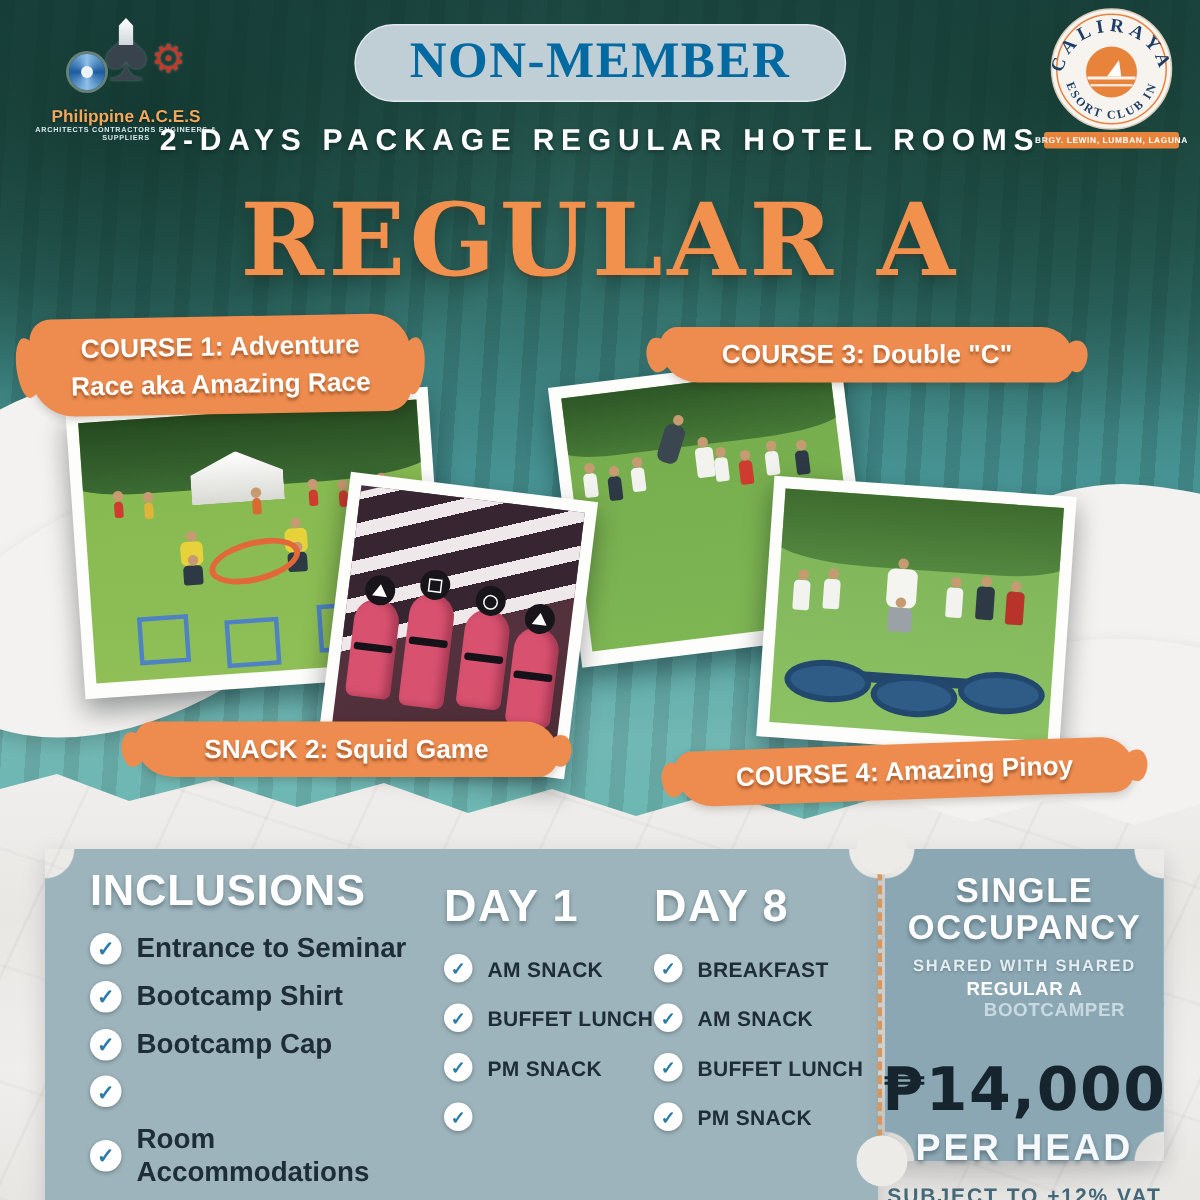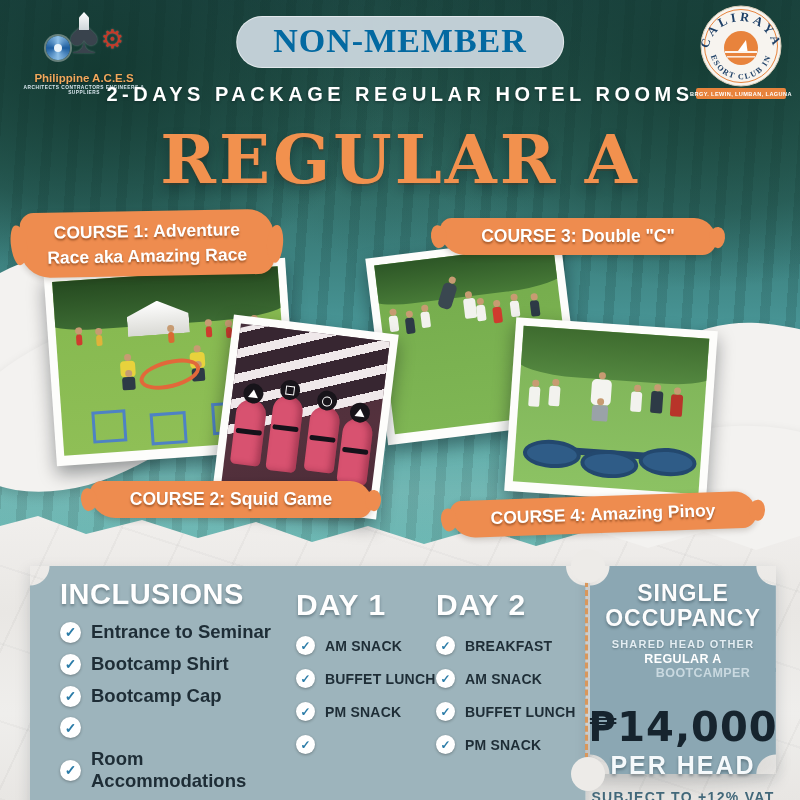--- a/index.html
+++ b/index.html
@@ -195,21 +195,21 @@
 
   <div class="brush c1">
     <span class="tag">COURSE 1:</span>
     <span>Adventure Race aka Amazing Race</span>
   </div>
   <div class="brush c3">
     <span class="tag">COURSE 3:</span>
     <span>Double "C"</span>
   </div>
   <div class="brush c2">
-    <span class="tag">COURSE 2:</span>
+    <span class="tag">SNACK 2:</span>
     <span>Squid Game</span>
   </div>
   <div class="brush c4">
     <span class="tag">COURSE 4:</span>
     <span>Amazing Pinoy</span>
   </div>
 
   <div class="photo p1">
     <div class="img">
       <div class="trees" style="height:52px;"></div>
@@ -316,21 +316,21 @@
         </div>
       <div class="row">
         <span class="chk sm">✓</span>
         <span class="txt">PM SNACK</span>
         </div>
       <div class="row">
         <span class="chk sm">✓</span>
         </div>
     </div>
     <div class="daycol d2">
-      <div class="day-title">DAY 2</div>
+      <div class="day-title">DAY 8</div>
       <div class="row">
         <span class="chk sm">✓</span>
         <span class="txt">BREAKFAST</span>
         </div>
       <div class="row">
         <span class="chk sm">✓</span>
         <span class="txt">AM SNACK</span>
         </div>
       <div class="row">
         <span class="chk sm">✓</span>
@@ -340,21 +340,21 @@
         <span class="chk sm">✓</span>
         <span class="txt">PM SNACK</span>
         </div>
     </div>
   </div>
 
   <div class="perforation"></div>
   <div class="panel panel-stub scoop-stub">
     <div class="so-line">SINGLE</div>
     <div class="so-line">OCCUPANCY</div>
-    <div class="so-shared">SHARED HEAD OTHER</div>
+    <div class="so-shared">SHARED WITH SHARED</div>
     <div class="so-shared2">
       <span class="b">REGULAR A</span>
       <span class="r">BOOTCAMPER</span>
     </div>
     <div class="so-price">₱14,000</div>
     <div class="so-per">PER HEAD</div>
     <div class="so-vat">SUBJECT TO +12% VAT</div>
   </div>
   <div class="notch t"></div>
   <div class="notch b"></div>

